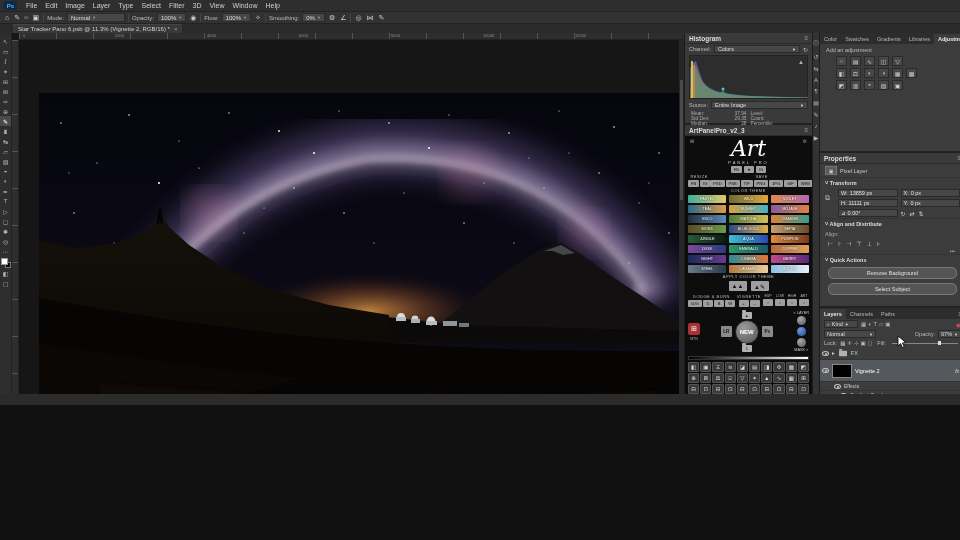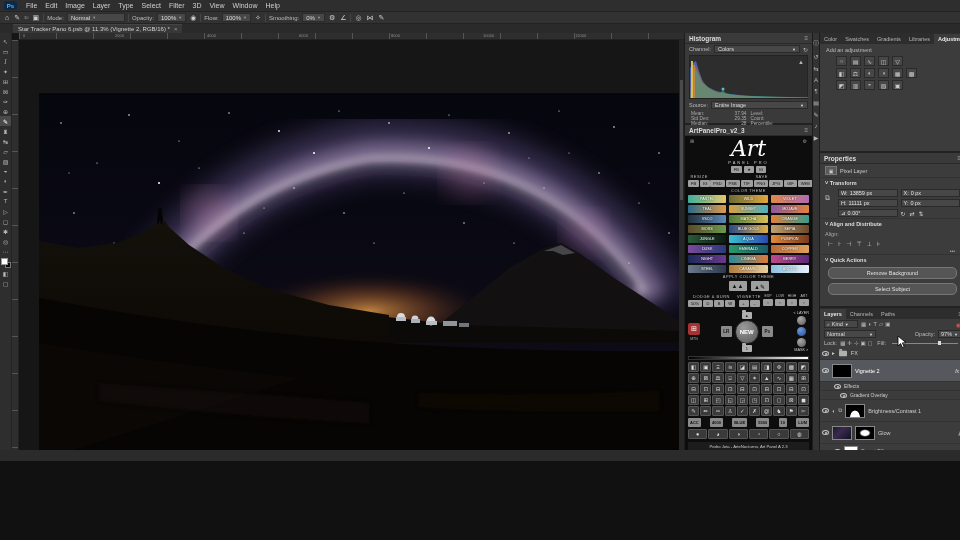--- a/index.html
+++ b/index.html
@@ -1,17 +1,17 @@
 <!DOCTYPE html>
 <html><head>
 <meta charset="utf-8">
 <style>
   html,body{margin:0;padding:0;background:#111;}
   *{box-sizing:border-box;font-family:"Liberation Sans",sans-serif;}
-  .screen{position:relative;width:960px;height:461px;background:#1e1e1e;overflow:hidden;color:#c8c8c8;}
+  .screen{position:relative;width:960px;height:405px;background:#1e1e1e;overflow:hidden;color:#c8c8c8;}
 
   
   .menubar{height:12px;background:#2e2e2e;display:flex;align-items:center;gap:1px;padding:0 4px;font-size:7px;color:#cfcfcf;border-bottom:1px solid #232323;}
   .ps-logo{width:13px;height:9px;background:#0a2a4a;color:#6ab0e8;font-size:6px;font-weight:bold;display:flex;align-items:center;justify-content:center;border-radius:2px;margin-right:4px;}
   .menu-item{padding:0 4px;}
   .optionsbar{height:12px;background:#323232;display:flex;align-items:center;gap:3px;padding:0 4px;font-size:6px;color:#bdbdbd;border-bottom:1px solid #232323;}
   .opt-icon{font-size:7px;color:#cfcfcf;padding:0 1px;}
   .opt-box{background:#474747;border:1px solid #2a2a2a;padding:0 3px;height:9px;display:flex;align-items:center;gap:2px;color:#ddd;}
   .opt-box .car{font-size:4px;color:#999;}
   .sep{width:1px;height:8px;background:#454545;}

